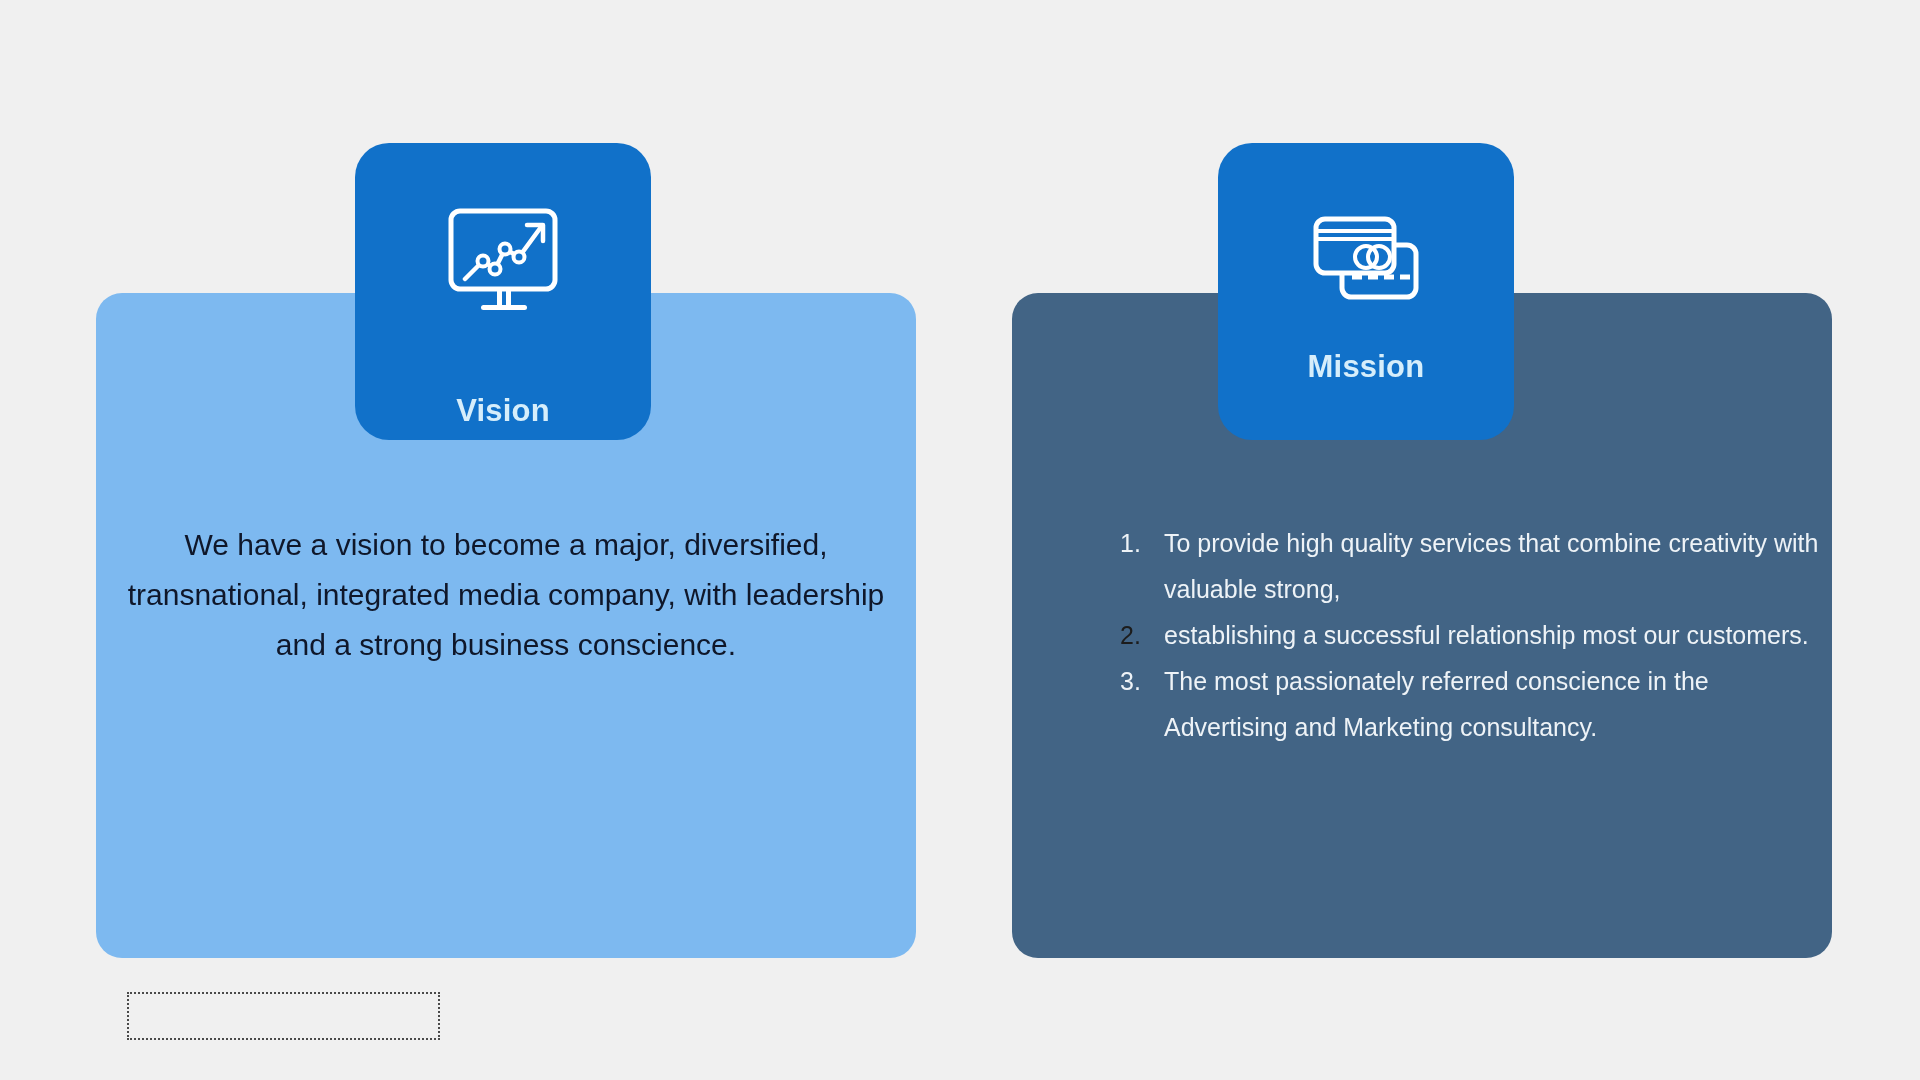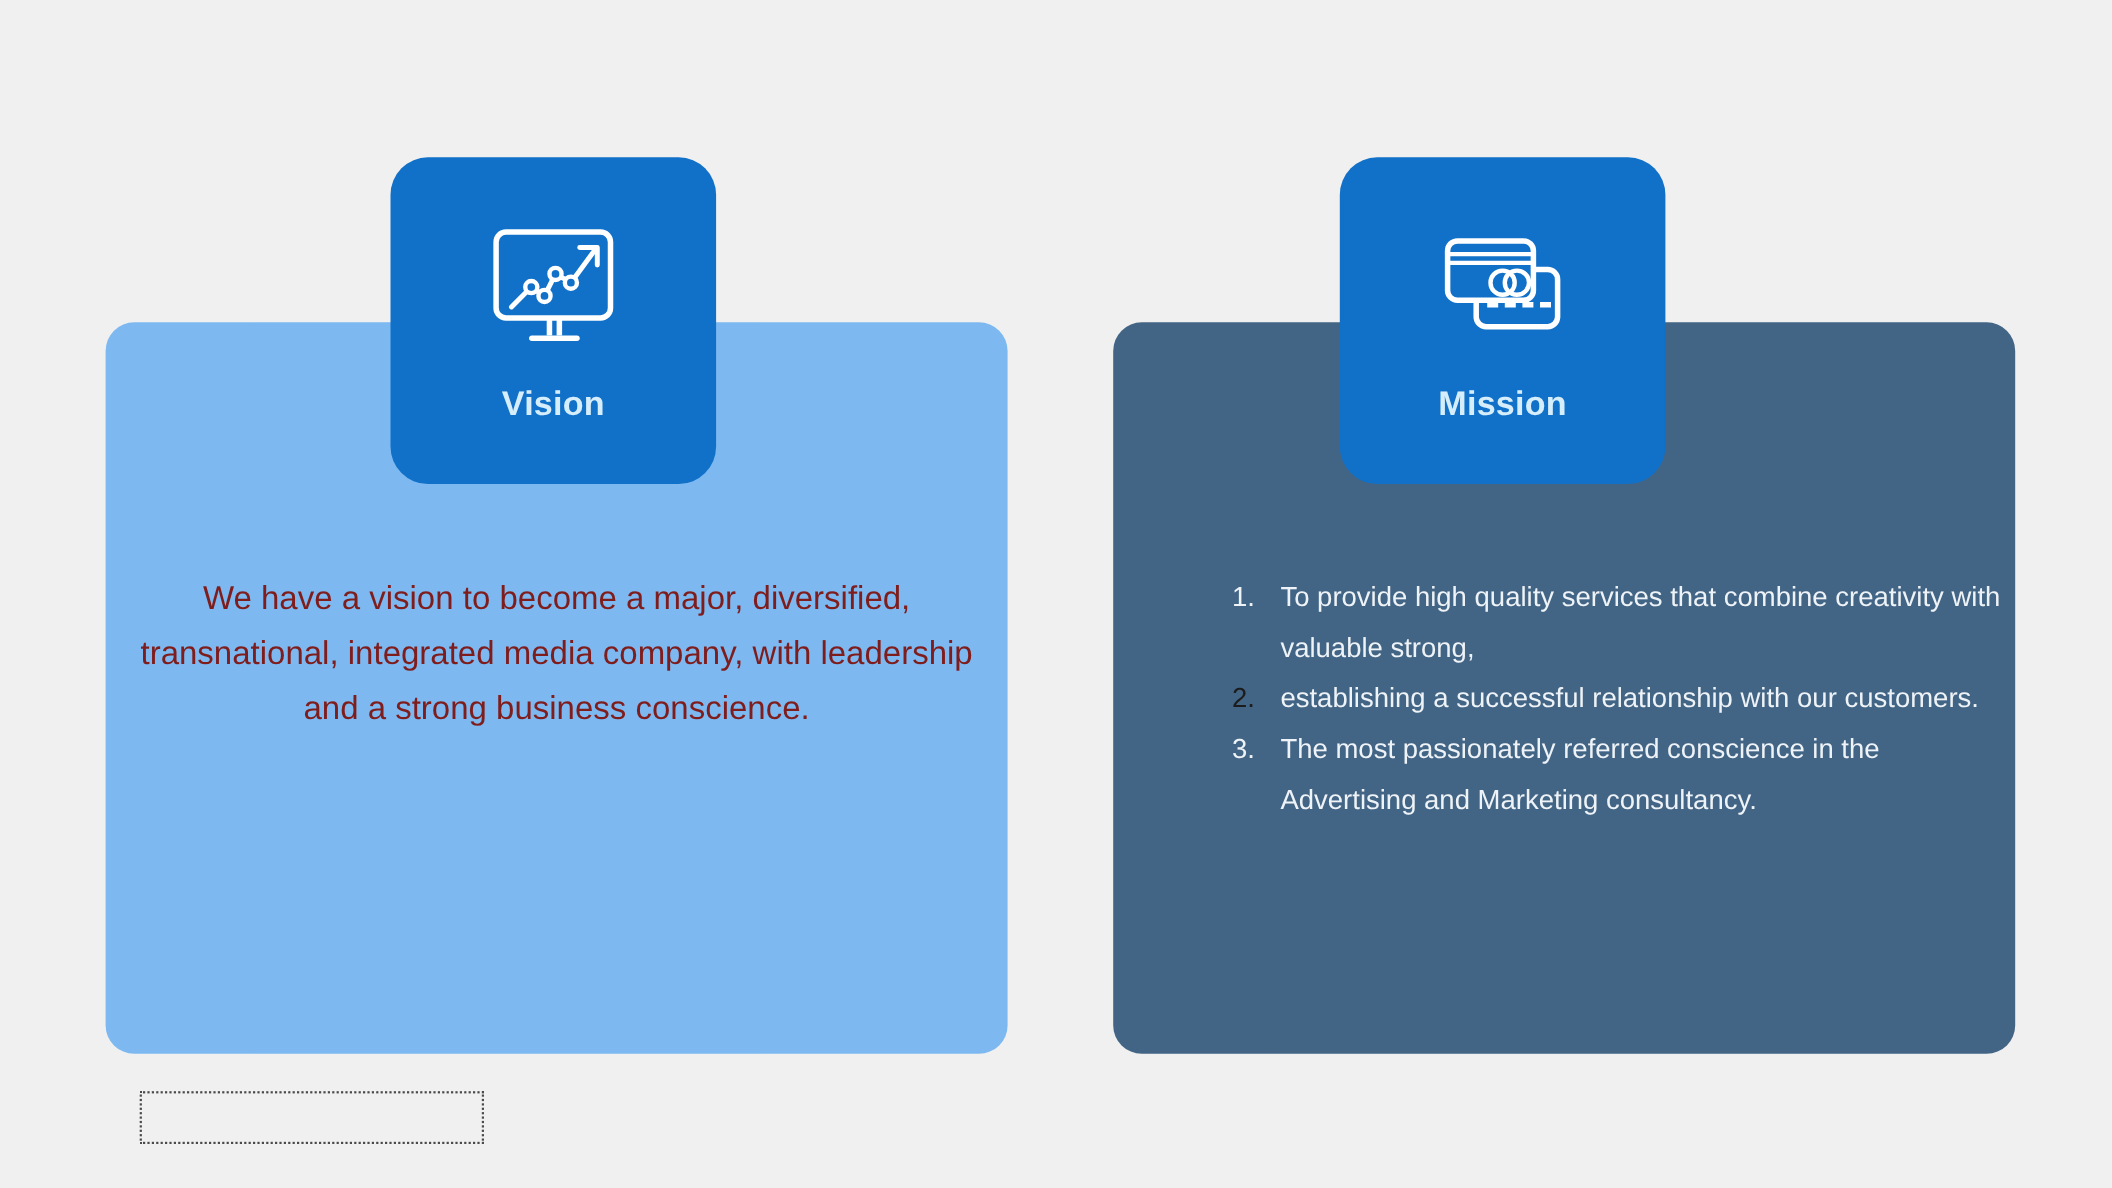--- a/index.html
+++ b/index.html
@@ -47,21 +47,21 @@
     width: 296px;
     height: 297px;
     top: 143px;
     background: #1171c9;
     border-radius: 34px;
     display: flex;
     flex-direction: column;
     align-items: center;
     z-index: 5;
   }
-  .badge--vision { left: 355px; }
+  .badge--vision { left: 355px; gap: 44px; }
   .badge--mission { left: 1218px; }
 
   .badge-icon {
     margin-top: 62px;
     width: 120px;
     height: 112px;
     display: block;
   }
   .badge-label {
     margin-top: 34px;
@@ -72,21 +72,21 @@
     line-height: 1;
   }
 
   
   .vision-body {
     position: absolute;
     left: 120px;
     top: 520px;
     width: 772px;
     text-align: center;
-    color: #7f1d1d;
+    color: #0f172a;
     font-size: 30px;
     line-height: 50px;
   }
 
   
   .mission-list {
     position: absolute;
     left: 1120px;
     top: 520px;
     width: 700px;
@@ -156,21 +156,21 @@
 
   <div class="panel panel--mission"></div>
 
   <ol class="mission-list">
     <li class="mission-item">
       <span class="mission-marker">1.</span>
       <span class="mission-text">To provide high quality services that combine creativity with valuable strong,</span>
     </li>
     <li class="mission-item">
       <span class="mission-marker mission-marker--dark">2.</span>
-      <span class="mission-text">establishing a successful relationship with our customers.</span>
+      <span class="mission-text">establishing a successful relationship most our customers.</span>
     </li>
     <li class="mission-item">
       <span class="mission-marker">3.</span>
       <span class="mission-text">The most passionately referred conscience in the Advertising and Marketing consultancy.</span>
     </li>
   </ol>
 
   <div class="badge badge--mission">
     <svg class="badge-icon" viewBox="0 0 120 112">
 

